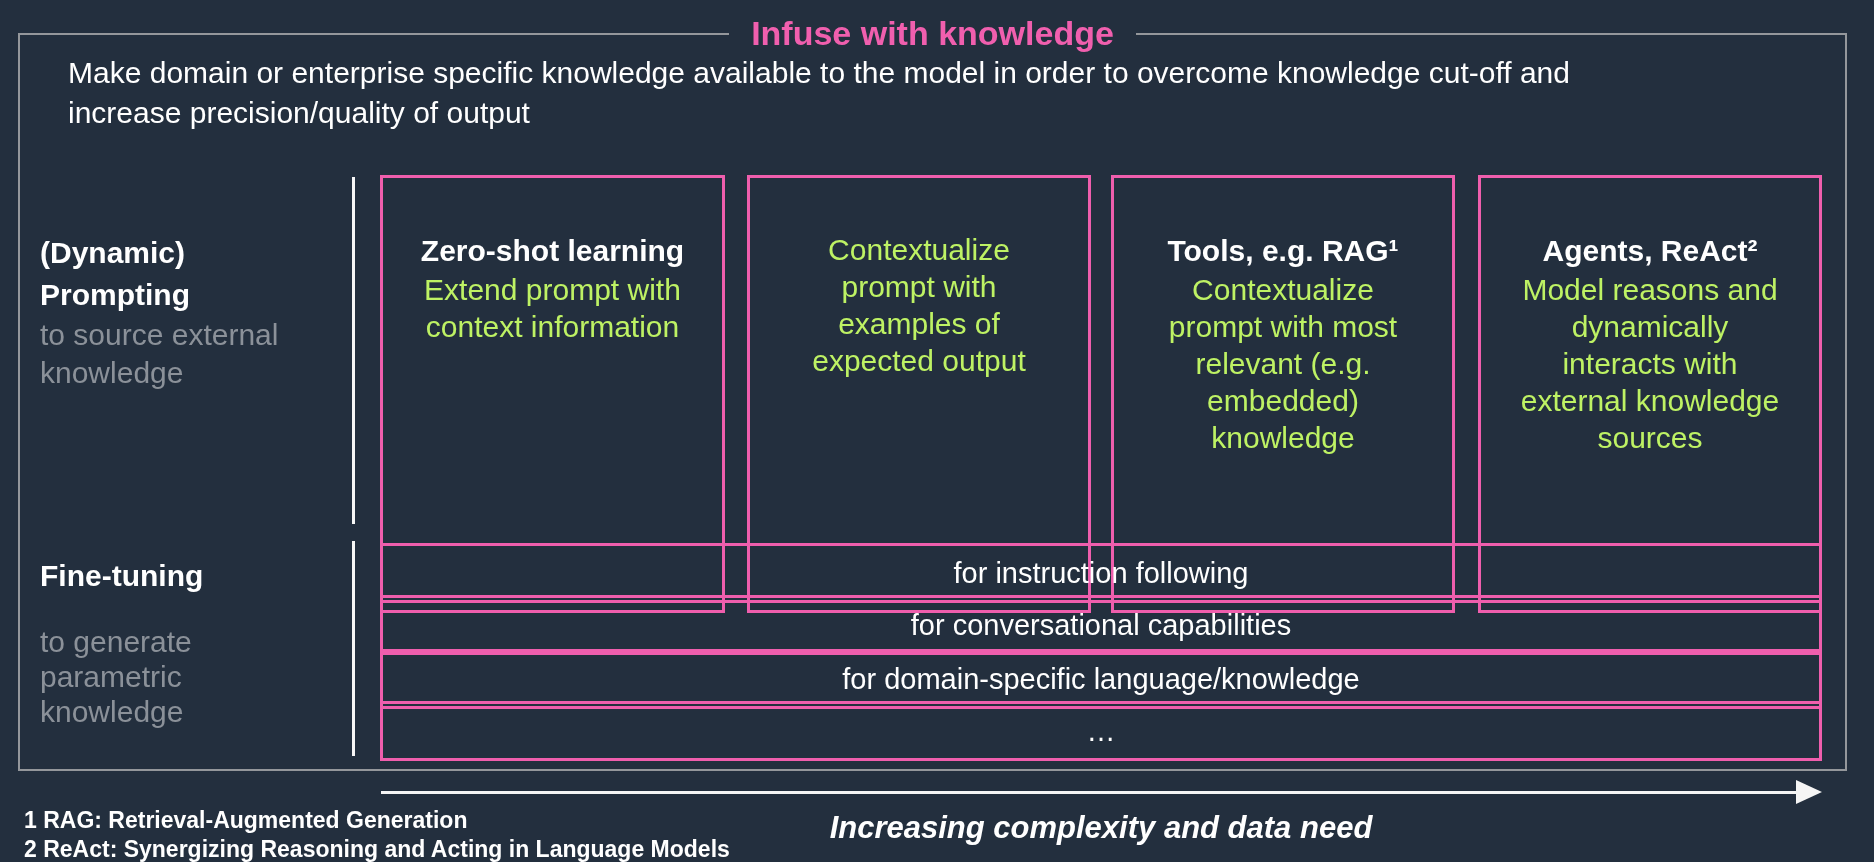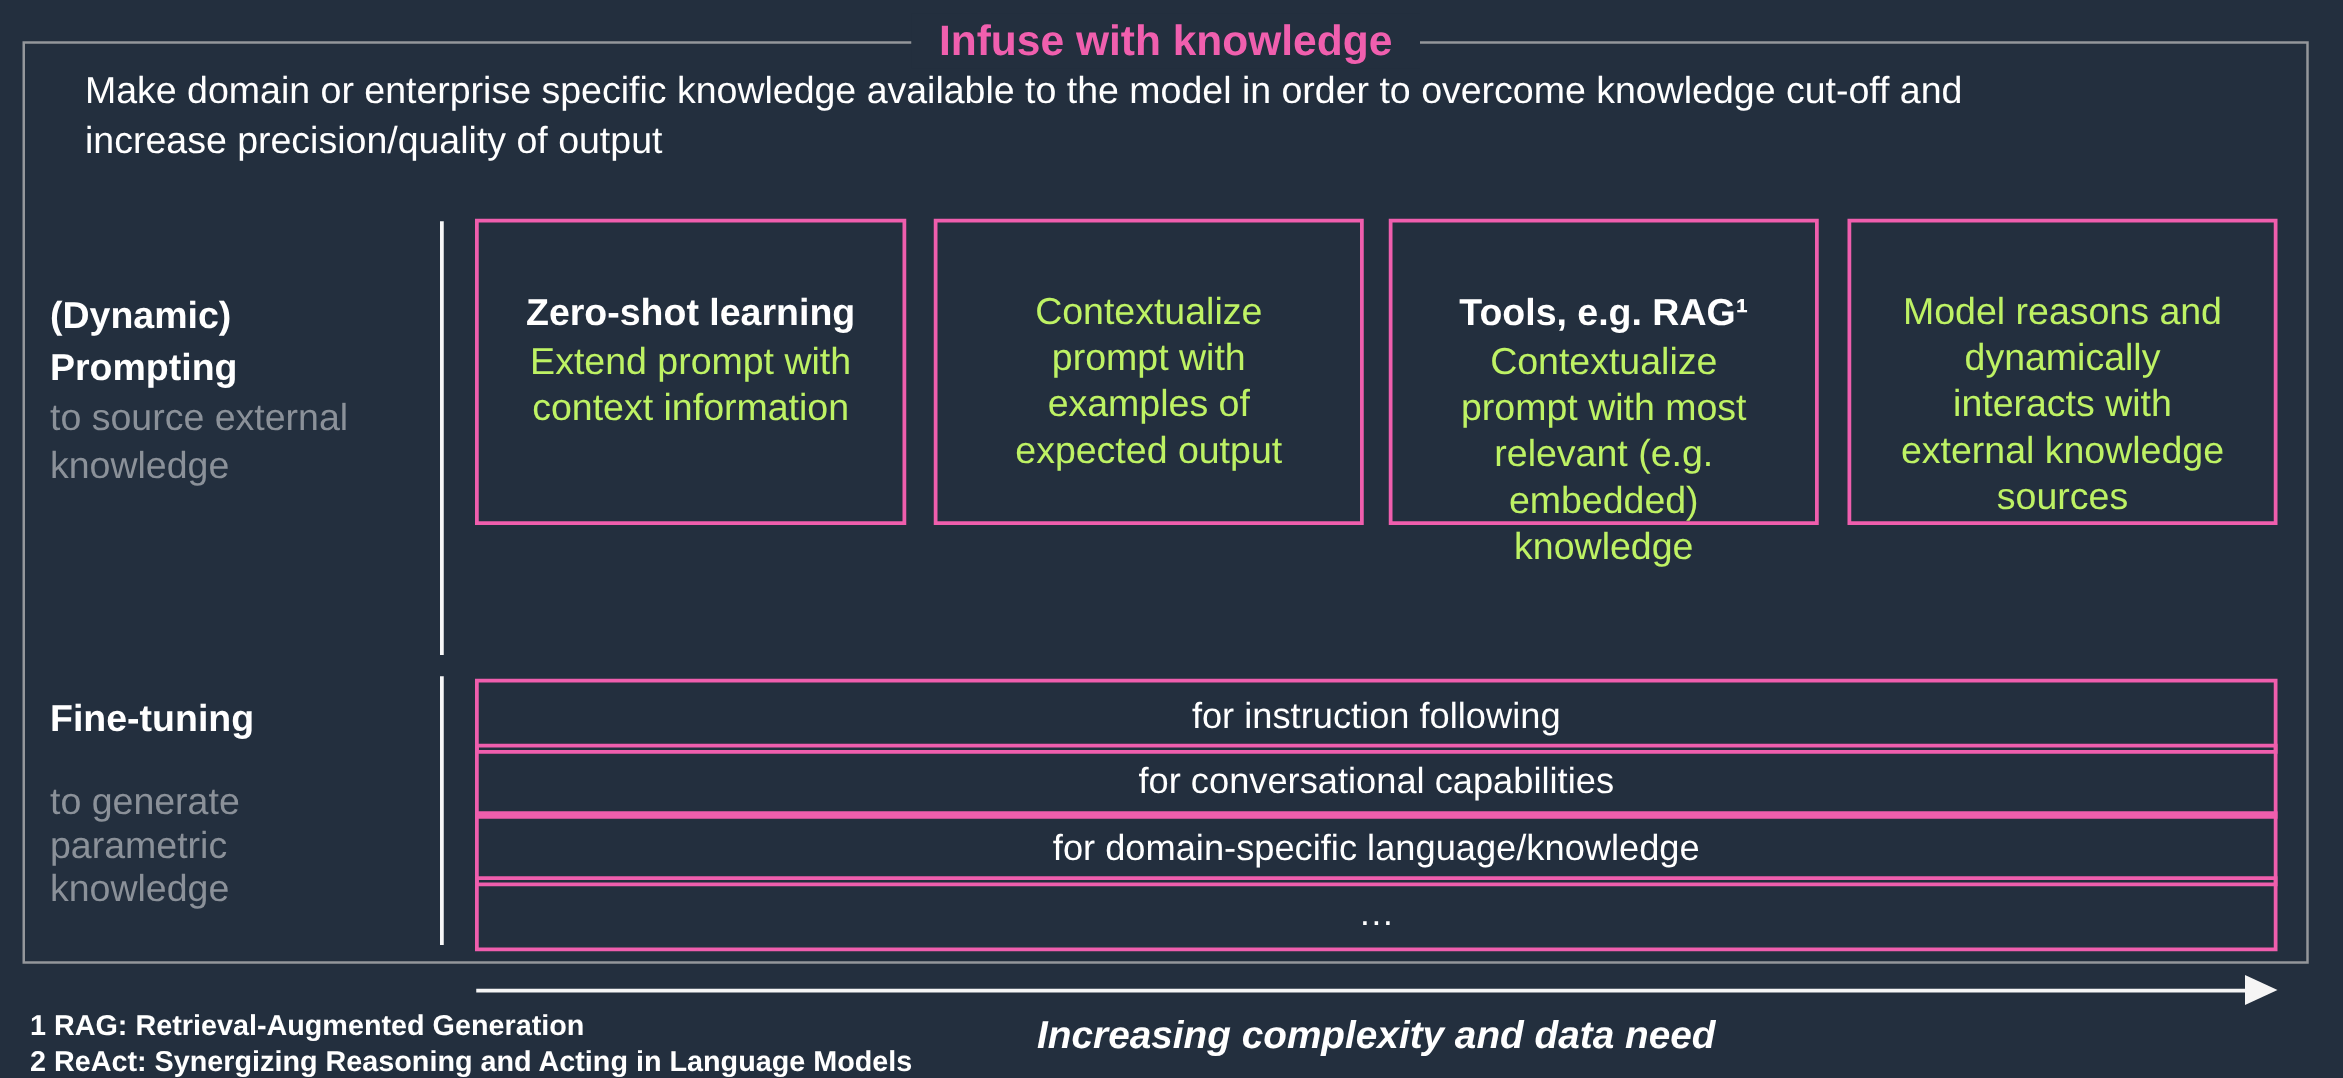--- a/index.html
+++ b/index.html
@@ -58,21 +58,21 @@
 
   
   .divider {
     position: absolute; left: 352px; width: 3px; background: #F7F7F7;
   }
   .divider-top { top: 177px; height: 347px; }
   .divider-bottom { top: 541px; height: 215px; }
 
   
   .method-box {
-    position: absolute; top: 175px; height: 245px;
+    position: absolute; top: 175px; height: 438px;
     border: 3px solid #EF5EAD;
     box-sizing: border-box;
     text-align: center;
     padding: 53px 8px 0 8px;
   }
   .box-1 { left: 380px;  width: 345px; }
   .box-2 { left: 747px;  width: 344px; }
   .box-3 { left: 1111px; width: 344px; }
   .box-4 { left: 1478px; width: 344px; }
   .method-box .box-title {
@@ -157,20 +157,21 @@
   </div>
   <div class="method-box box-3">
     <div class="box-title">Tools, e.g. RAG¹</div>
     <div class="box-desc">Contextualize
 prompt with most
 relevant (e.g.
 embedded)
 knowledge</div>
   </div>
   <div class="method-box box-4">
+    <div class="box-title">Agents, ReAct²</div>
     <div class="box-desc">Model reasons and
 dynamically
 interacts with
 external knowledge
 sources</div>
   </div>
 
   <div class="row-label finetuning-label">
     <div class="heading">Fine-tuning</div>
     <div class="subheading">to generate

